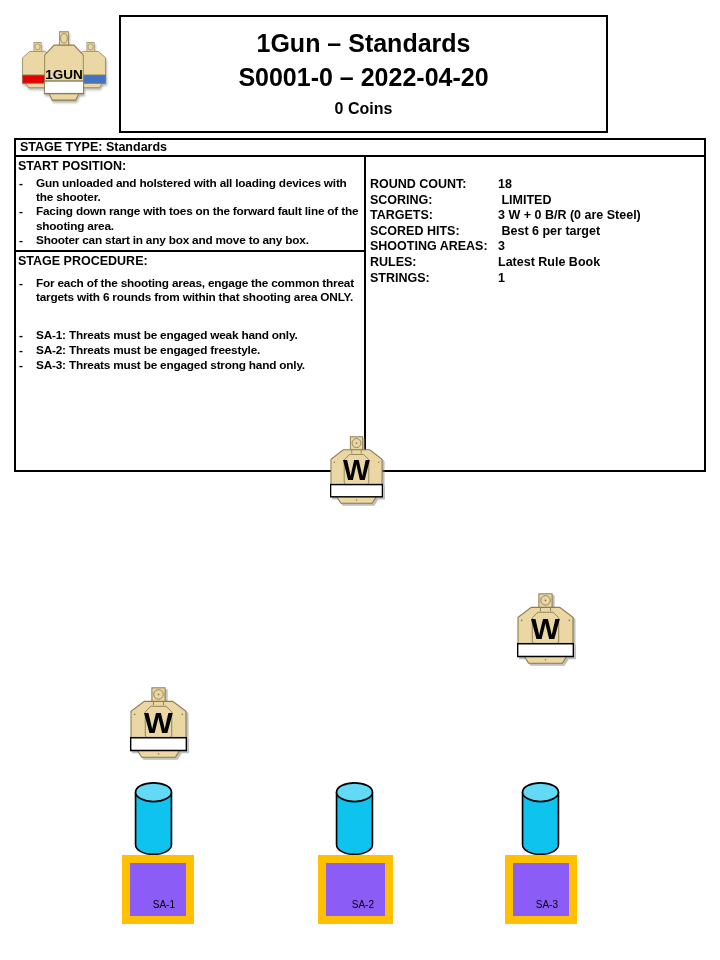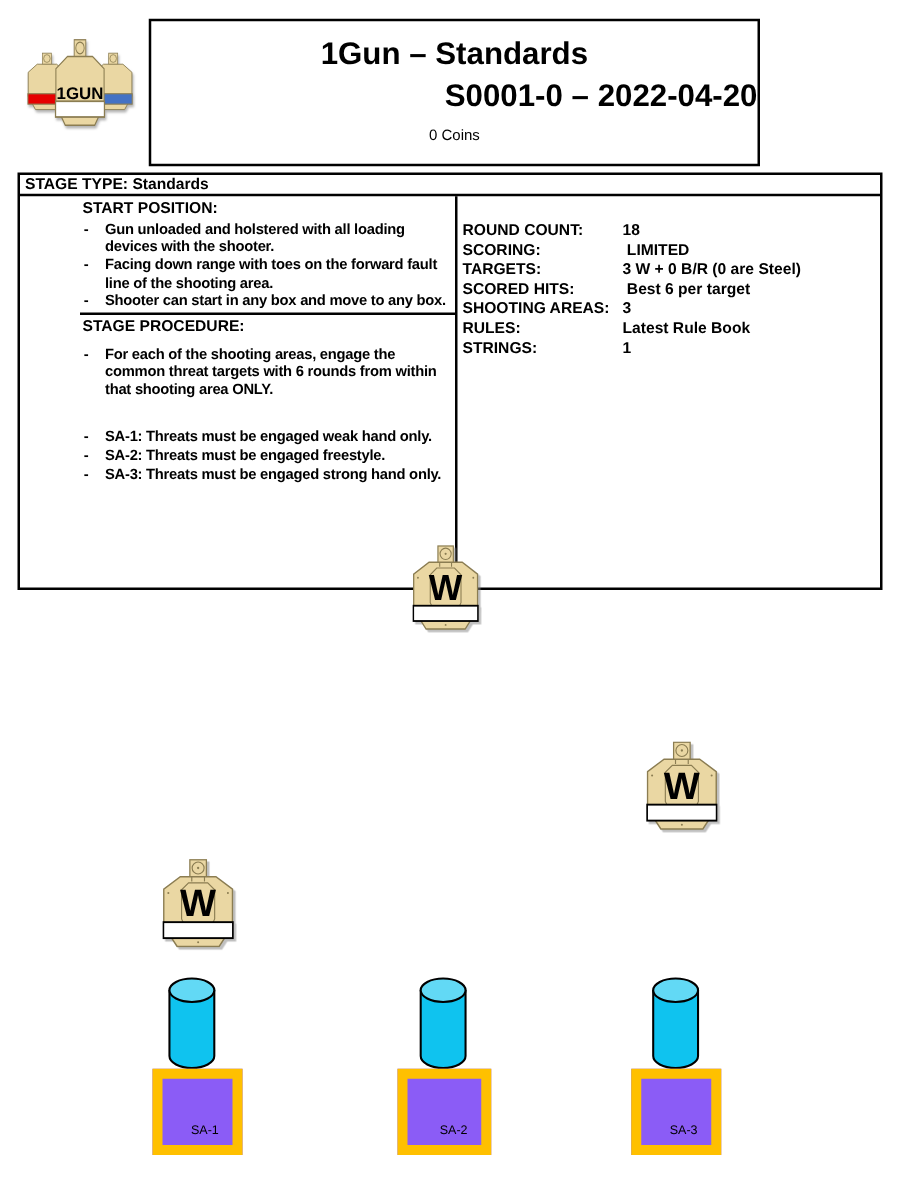--- a/index.html
+++ b/index.html
@@ -11,35 +11,35 @@
   
   .logo {
     position:absolute; left:20px; top:22px; width:88px; height:88px;
     filter:drop-shadow(1.5px 2px 1px rgba(110,110,110,.5));
   }
   .header-box {
     position:absolute; left:119px; top:15px; width:489px; height:118px;
     border:2.5px solid #000; text-align:center; padding-top:11px; background:#fff;
   }
   .header-title   { font-size:25px; font-weight:bold; line-height:31px; }
-  .header-subtitle{ font-size:25px; font-weight:bold; line-height:37px;text-align:right; }
-  .header-coins   { font-size:12px; font-weight:normal; line-height:25px; }
+  .header-subtitle{ font-size:25px; font-weight:bold; line-height:37px; }
+  .header-coins   { font-size:16px; font-weight:bold; line-height:25px; }
   
   .stage-table {
     position:absolute; left:14px; top:138px; width:692px; height:334px;
     border:2.5px solid #000; display:flex; flex-direction:column; background:#fff;
   }
   .stage-type-row {
     height:17px; border-bottom:2.5px solid #000;
     font-weight:bold; font-size:12.5px; line-height:13.5px; padding:1px 4px;
     white-space:pre;
   }
   .table-body { flex:1; display:flex; min-height:0; }
   .left-col  { width:350px; border-right:2.5px solid #000; display:flex; flex-direction:column; }
-  .cell { padding:2px 3px 0 2px;margin-left:48px; }
+  .cell { padding:2px 3px 0 2px; }
   .start-position { height:94.5px; border-bottom:2.5px solid #000; }
   .stage-procedure{ flex:1; }
   .cell-heading { font-size:12.5px; font-weight:bold; line-height:15px; margin-bottom:2px; }
   .stage-procedure .cell-heading { margin-bottom:7px; }
   .bullet-row {
     display:flex; font-weight:bold; font-size:11.8px; line-height:14.2px;
     letter-spacing:-0.2px;
   }
   .bullet-marker { flex:0 0 18px; padding-left:1px; }
   .bullet-text   { flex:1; }

